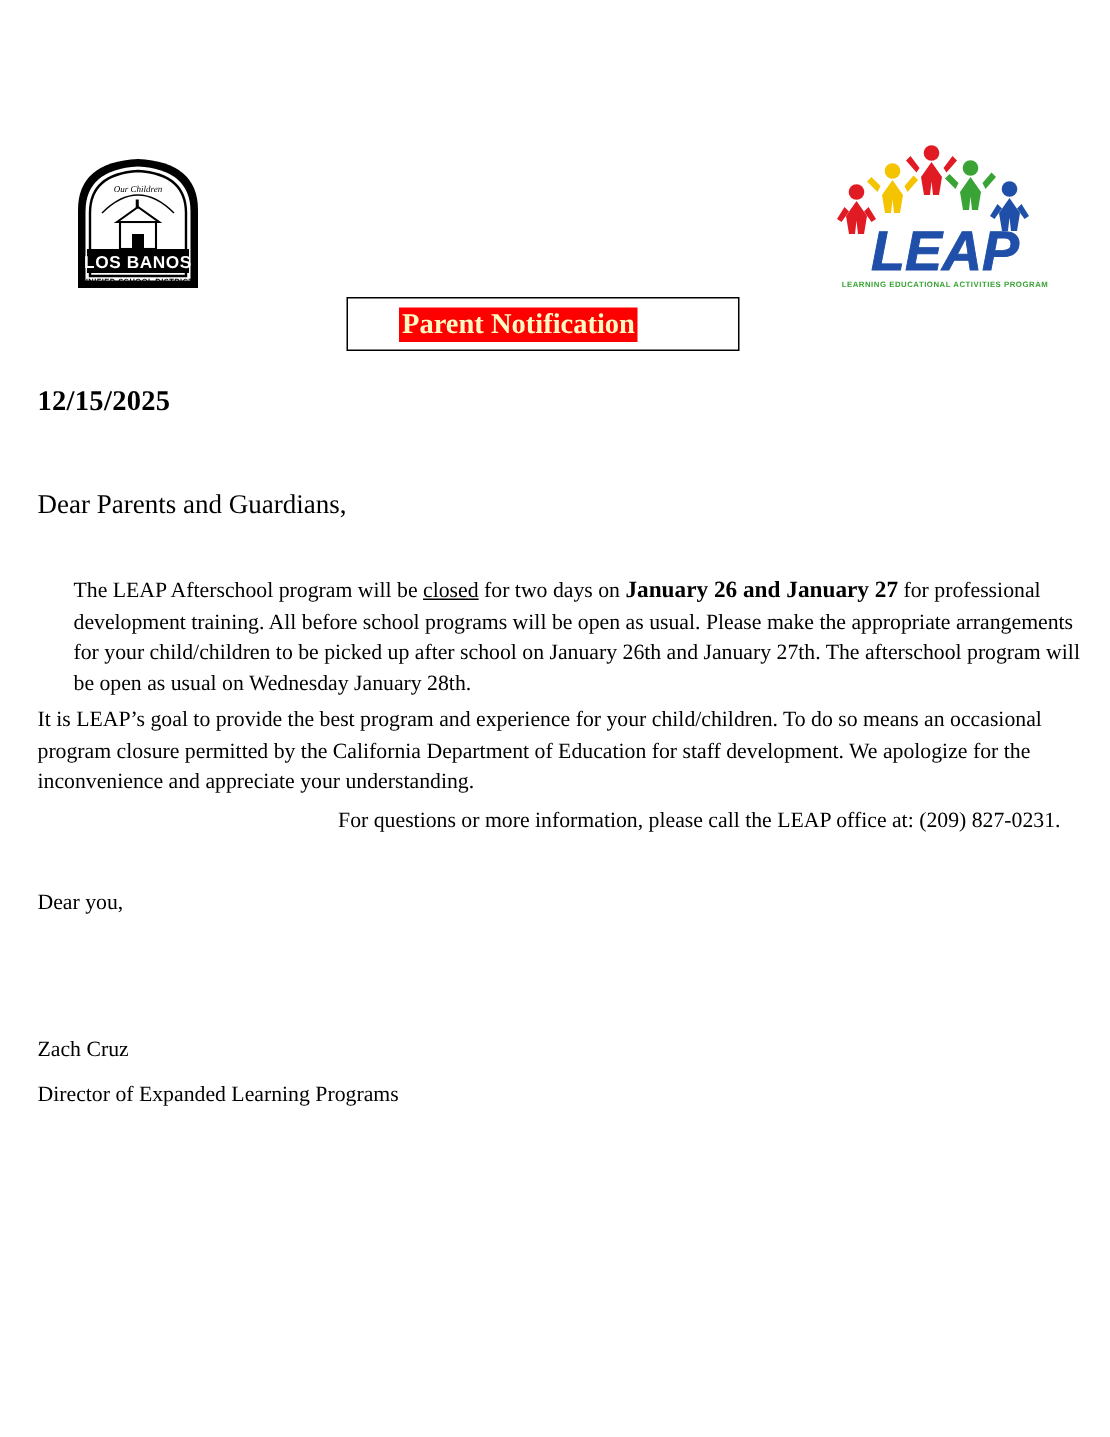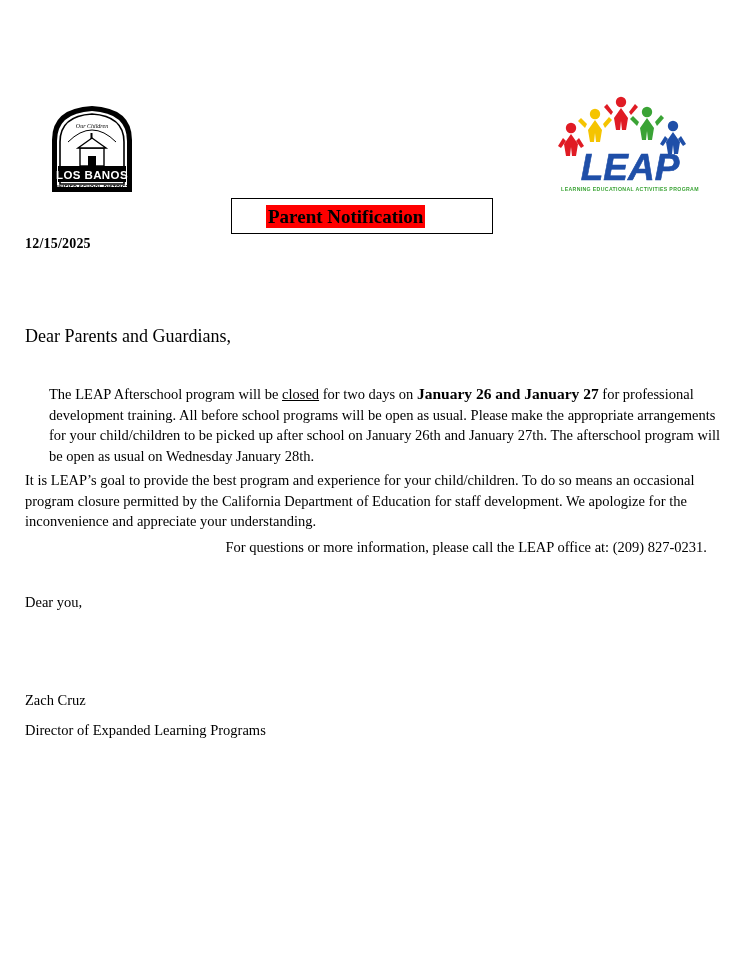--- a/index.html
+++ b/index.html
@@ -52,35 +52,35 @@
     width: 262px;
     height: 36px;
     border: 1px solid #000000;
     box-sizing: border-box;
   }
   .title-highlight {
     position: absolute;
     left: 34px;
     top: 6px;
     background: #ff0000;
-    color: #000000;
+    color: #fef9c3;
     font-family: "Liberation Serif", serif;
     font-weight: bold;
     font-size: 19px;
     line-height: 23px;
     padding: 0 2px;
     white-space: nowrap;
   }
 
   
   .date {
     position: absolute;
     left: 25px;
-    top: 236px;
-    font-size: 14px;
+    top: 257px;
+    font-size: 19px;
     font-weight: bold;
     letter-spacing: 0.2px;
   }
 
   
   .salutation {
     position: absolute;
     left: 25px;
     top: 326px;
     font-size: 18px;

